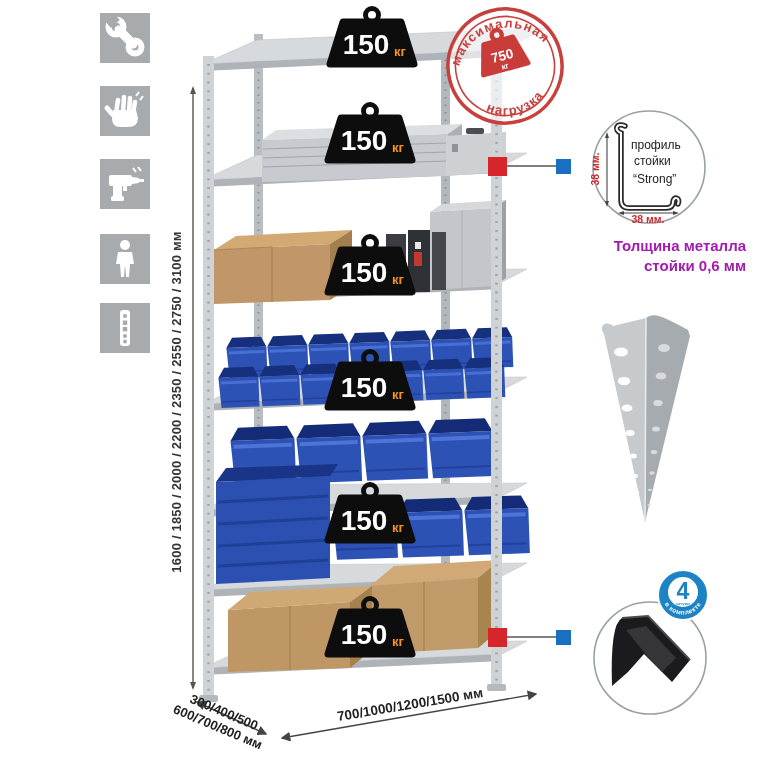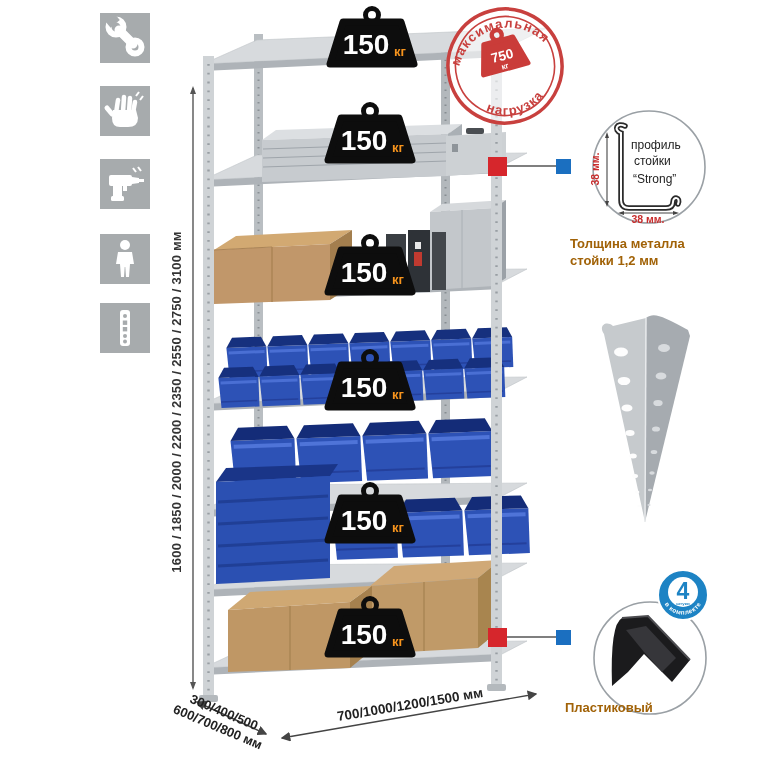--- a/index.html
+++ b/index.html
@@ -22,22 +22,22 @@
              text-align:center;font-size:13px;font-weight:700;color:#222;line-height:1.2;}
   .dim-width{position:absolute;left:290px;top:697px;width:240px;transform:rotate(-9.5deg);
              text-align:center;font-size:13.5px;font-weight:700;color:#222;}
 
   
   .weight{position:absolute;width:124px;height:66px;text-align:center;}
   .wnum{font-size:28px;font-weight:700;fill:#ffffff;}
   .wunit{font-size:13px;font-weight:700;fill:#f7941d;}
 
   
-  .caption{position:absolute;text-align:left;font-size:13px;font-weight:700;
-           color:#a16207;line-height:1.3;}
+  .caption{position:absolute;text-align:right;font-size:15px;font-weight:700;
+           color:#a21caf;line-height:1.3;}
 
   .profile-label{font-size:12px;fill:#222222;}
   .red-dim{font-size:10.5px;font-weight:700;fill:#c82d2d;}
 
   .stamp-arc{font-size:13px;font-weight:700;fill:#c8403e;letter-spacing:1.2px;}
   .stamp-num{font-size:13.5px;font-weight:700;fill:#ffffff;}
   .stamp-unit{font-size:8px;font-weight:700;fill:#ffffff;}
 
   .badge-num{font-size:23px;font-weight:700;fill:#1d83c4;}
   .badge-small{font-size:4.4px;font-weight:700;fill:#1d83c4;}
@@ -392,21 +392,21 @@
       <path d="M34 103 L34 107 L28 105 Z" fill="#444"></path>
         <path d="M83 103 L83 107 L89 105 Z" fill="#444"></path>
       <text class="red-dim" x="58" y="115" text-anchor="middle">38 мм.</text>
       <text class="profile-label" x="41" y="41">профиль</text>
       <text class="profile-label" x="44" y="57">стойки</text>
       <text class="profile-label" x="43" y="75">“Strong”</text>
     </svg>
   </div>
   <div class="caption" style="left:570px;top:236px;width:176px">
     <div>Толщина металла</div>
-    <div>стойки 1,2 мм</div>
+    <div>стойки 0,6 мм</div>
   </div>
 
   <div class="abs" style="left:592px;top:600px">
     <svg width="116" height="116" viewBox="0 0 116 116">
       <circle cx="58" cy="58" r="56" fill="#fff" stroke="#9aa0a5" stroke-width="1.6"></circle>
       <path d="M20 86 Q18 24 30 18 L56 16 L98 60 L80 82 L52 54 L36 72 Z" fill="#1b1b1d"></path>
       <path d="M34 30 L54 26 L84 58 L70 72 L52 52 Z" fill="#36363a"></path>
       <path d="M30 18 L56 16 L98 60" fill="none" stroke="#4c4c50" stroke-width="2"></path>
     </svg>
   </div>
@@ -416,21 +416,20 @@
           <path id="badgeArc" d="M7 32 A21 21 0 0 0 47 32"></path>
         </defs>
       <circle cx="27" cy="27" r="25" fill="#1d83c4" stroke="#ffffff" stroke-width="2"></circle>
       <circle cx="27" cy="24" r="15" fill="#ffffff"></circle>
       <text class="badge-num" x="27" y="31" text-anchor="middle">4</text>
       <text class="badge-small" x="27" y="37" text-anchor="middle">штуки</text>
       <text class="badge-arc"><textPath href="#badgeArc" startOffset="50%" text-anchor="middle">в комплекте</textPath></text>
     </svg>
   </div>
   <div class="caption" style="left:565px;top:700px;width:170px">
-    <div>Пластиковый</div>
   </div>
 
   <div class="dim-height">1600 / 1850 / 2000 / 2200 / 2350 / 2550 / 2750 / 3100 мм</div>
   <div class="dim-depth">
     <div>300/400/500</div>
     <div>600/700/800 мм</div>
   </div>
   <div class="dim-width">700/1000/1200/1500 мм</div>
 
 </div>

